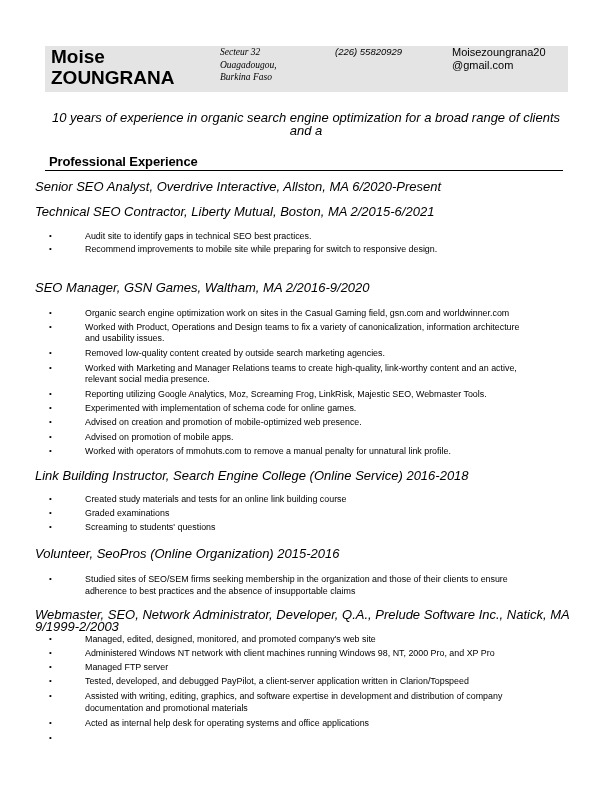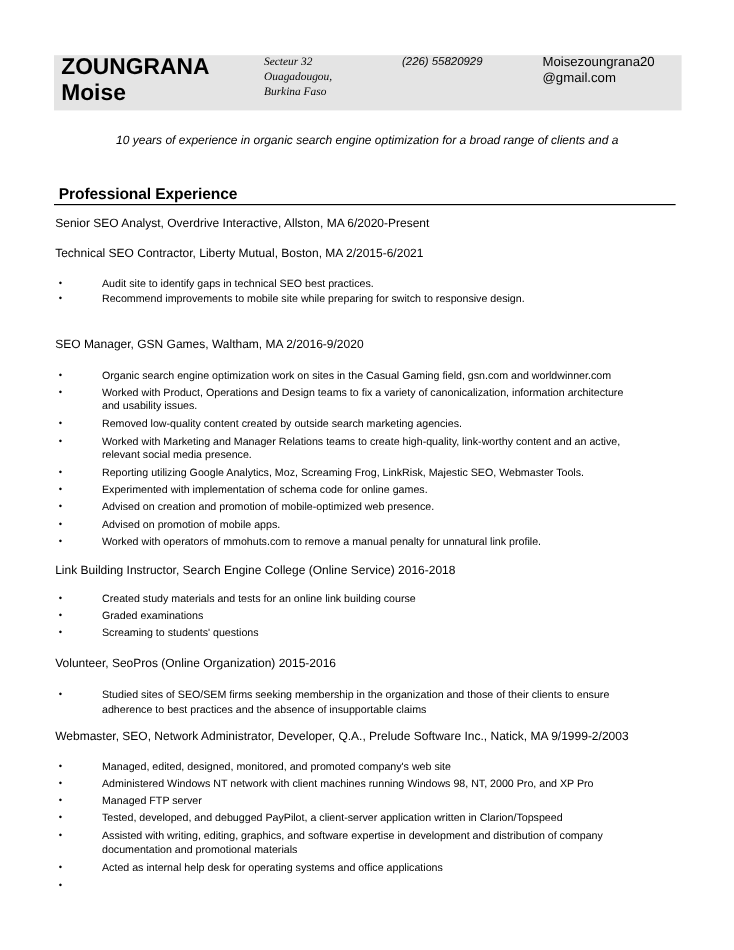--- a/index.html
+++ b/index.html
@@ -3,35 +3,35 @@
 <meta charset="utf-8">
 <style>
   html, body { margin:0; padding:0; background:#ffffff; }
   body { width:612px; height:792px; position:relative; overflow:hidden;
          font-family:"Liberation Sans", sans-serif; color:#000; }
   .header-box { position:absolute; left:45px; top:46px; width:523px; height:46px; background:#e4e4e4; }
   .name { position:absolute; left:51px; top:46px; font-weight:bold; font-size:19px; line-height:21px; }
   .addr { position:absolute; left:220px; top:46px; font-style:italic; font-size:9.5px; line-height:12.5px;font-family:Liberation Serif, serif; }
   .phone { position:absolute; left:335px; top:46px; font-style:italic; font-size:9.5px; line-height:12.5px; }
   .email { position:absolute; left:452px; top:46px; font-size:11px; line-height:12.5px; }
-  .summary { position:absolute; left:40px; width:532px; top:111px; text-align:center; font-style:italic; font-size:10px; line-height:13px; }
+  .summary { position:absolute; left:40px; width:532px; top:111px; text-align:center; font-style:italic; font-size:13px; line-height:13px; }
   .section-title { position:absolute; left:49px; top:154px; font-weight:bold; font-size:13px; line-height:15px; letter-spacing:-0.1px; }
   .rule { position:absolute; left:45px; top:170px; width:518px; height:1.3px; background:#000; }
-  .job { position:absolute; left:46px; font-size:10px; line-height:12px; }
+  .job { position:absolute; left:35px; font-size:13px; line-height:12px;font-style:italic; }
   .bul { position:absolute; left:49px; font-size:8.9px; line-height:12px; width:520px; }
   .bul .dot { position:absolute; left:0; top:0; font-size:8px; }
   .bul .txt { display:block; margin-left:36px; }
 </style>
 </head>
 <body>
 
 <div class="header-box"></div>
 <div class="name">
+  <div>Moise</div>
   <div>ZOUNGRANA</div>
-  <div>Moise</div>
 </div>
 <div class="addr">
   <div>Secteur 32</div>
   <div>Ouagadougou,</div>
   <div>Burkina Faso</div>
 </div>
 <div class="phone">(226) 55820929</div>
 <div class="email">
   <div>Moisezoungrana20</div>
   <div>@gmail.com</div>

